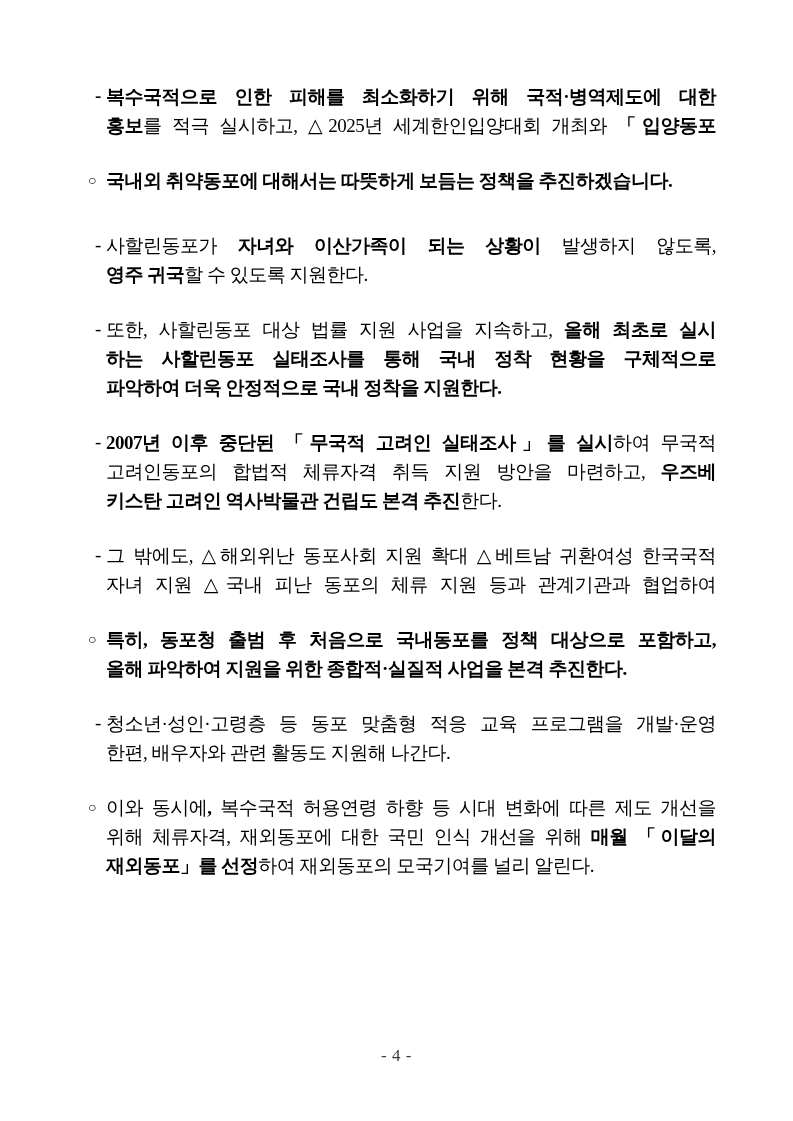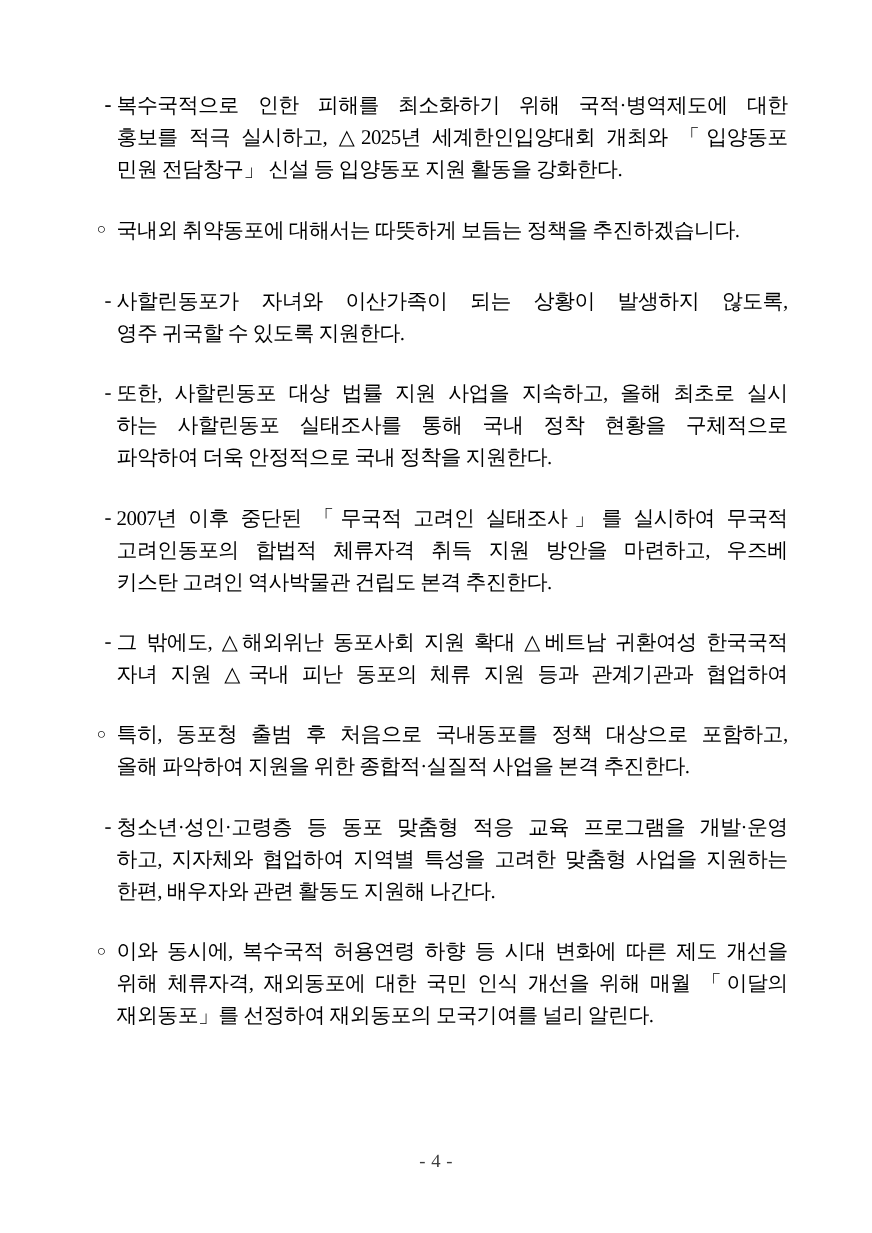--- a/index.html
+++ b/index.html
@@ -40,41 +40,40 @@
     font-size: 19px;
     line-height: 29px;
     letter-spacing: -0.5px;
     word-break: keep-all;
     text-align: justify;
     text-align-last: justify;
   }
   .line.last {
     text-align-last: left;
   }
-  .b { font-weight: normal; }
+  .b { font-weight: bold; }
   .footer {
     position: absolute;
     left: 0; right: 0;
     top: 1046px;
     text-align: center;
     font-size: 17px;
     color: #3c3c3c;
     letter-spacing: 0.5px;
   }
 </style>
 </head>
 <body>
 
 <main class="doc">
   <div>
       <div class="block subitem">
         <span class="marker b">-</span>
         <div class="line"><span class="b">복수국적으로 인한 피해를 최소화하기 위해 국적·병역제도에 대한</span></div>
         <div class="line"><span class="b">홍보</span><span>를 적극 실시하고, △2025년 세계한인입양대회 개최와 </span><span class="b">「입양동포</span></div>
-        <div class="line last"><span class="b">민원 전담창구」 신설</span><span> 등 입양동포 지원 활동을 강화한다.</span></div>
       </div>
       <div class="block section gap-lg">
         <span class="marker">○</span>
         <div class="line last"><span class="b">국내외 취약동포에 대해서는 따뜻하게 보듬는 정책을 추진하겠습니다.</span></div>
       </div>
       <div class="block subitem">
         <span class="marker">-</span>
         <div class="line"><span>사할린동포가 </span><span class="b">자녀와 이산가족이 되는 상황이</span><span> 발생하지 않도록,</span></div>
         <div class="line last"><span class="b">영주 귀국</span><span>할 수 있도록 지원한다.</span></div>
       </div>
@@ -96,21 +95,20 @@
         <div class="line"><span>자녀 지원 △국내 피난 동포의 체류 지원 등과 관계기관과 협업하여</span></div>
       </div>
       <div class="block section">
         <span class="marker">○</span>
         <div class="line"><span class="b">특히, 동포청 출범 후 처음으로 국내동포를 정책 대상으로 포함하고,</span></div>
         <div class="line last"><span class="b">올해 파악하여 지원을 위한 종합적·실질적 사업을 본격 추진한다.</span></div>
       </div>
       <div class="block subitem">
         <span class="marker">-</span>
         <div class="line"><span>청소년·성인·고령층 등 동포 맞춤형 적응 교육 프로그램을 개발·운영</span></div>
-        <div class="line"><span>하고, 지자체와 협업하여 지역별 특성을 고려한 맞춤형 사업을 지원하는</span></div>
         <div class="line last"><span>한편, 배우자와 관련 활동도 지원해 나간다.</span></div>
       </div>
       <div class="block section">
         <span class="marker">○</span>
         <div class="line"><span>이와 동시에</span><span class="b">,</span><span> 복수국적 허용연령 하향 등 시대 변화에 따른 제도 개선을</span></div>
         <div class="line"><span>위해 체류자격, 재외동포에 대한 국민 인식 개선을 위해 </span><span class="b">매월 「이달의</span></div>
         <div class="line last"><span class="b">재외동포」를 선정</span><span>하여 재외동포의 모국기여를 널리 알린다.</span></div>
       </div>
     </div>
   <div class="footer">

